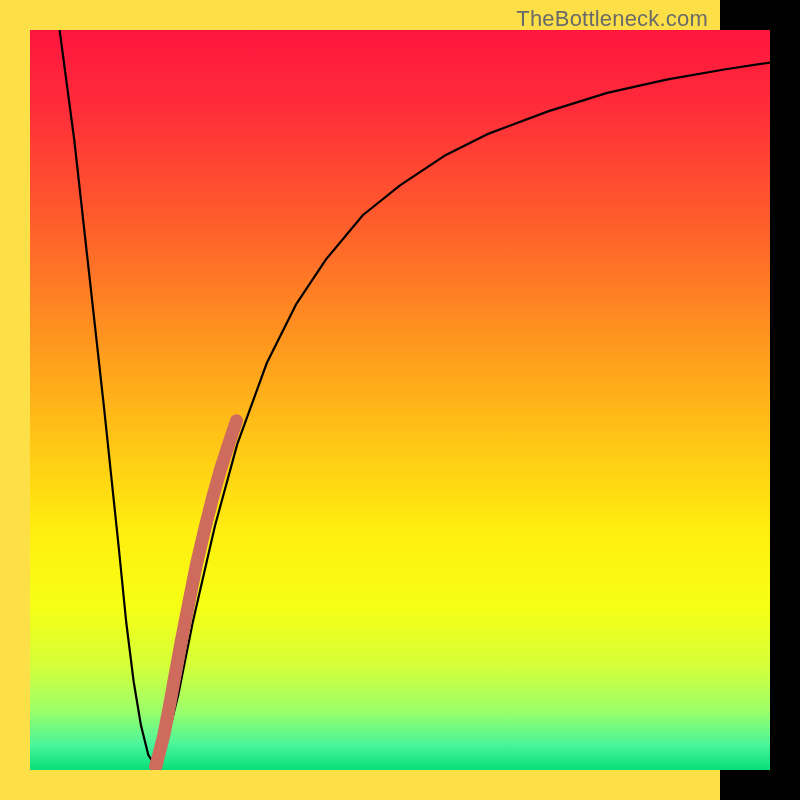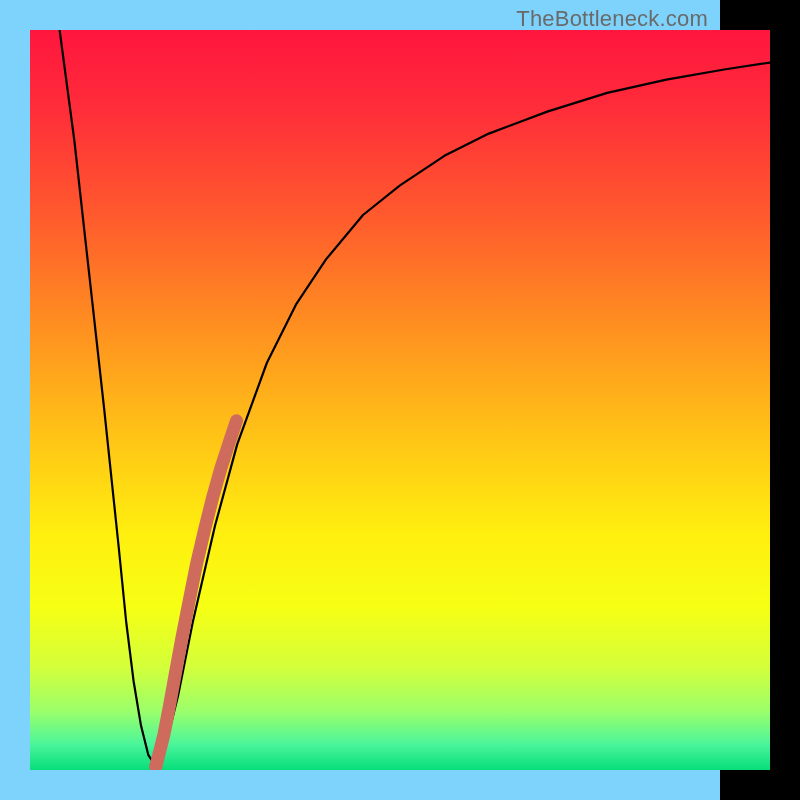--- a/index.html
+++ b/index.html
@@ -8,21 +8,21 @@
     width: 800px;
     height: 800px;
     overflow: hidden;
     background: #000;
     font-family: Arial, Helvetica, sans-serif;
   }
   .frame {
     position: relative;
     width: 720px;
     height: 800px;
-    background: #7dd3fc;
+    background: #fde047;
     text-decoration: underline;
   }
   .plot {
     position: absolute;
     left: 30px;
     top: 30px;
     width: 740px;
     height: 740px;
     overflow: hidden;
   }

